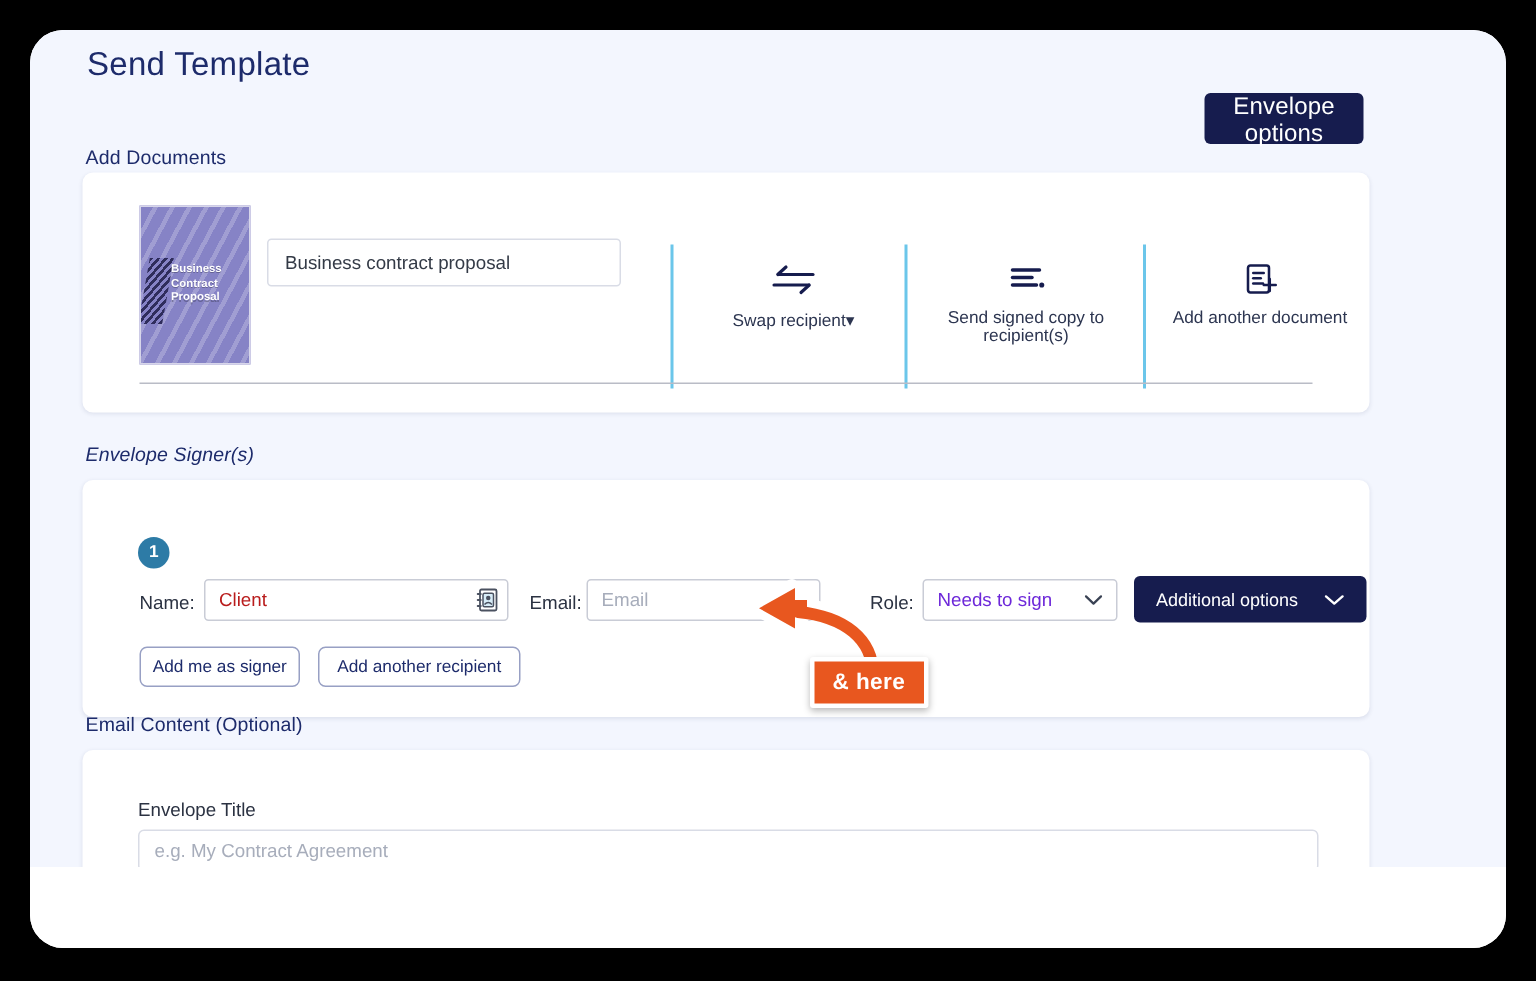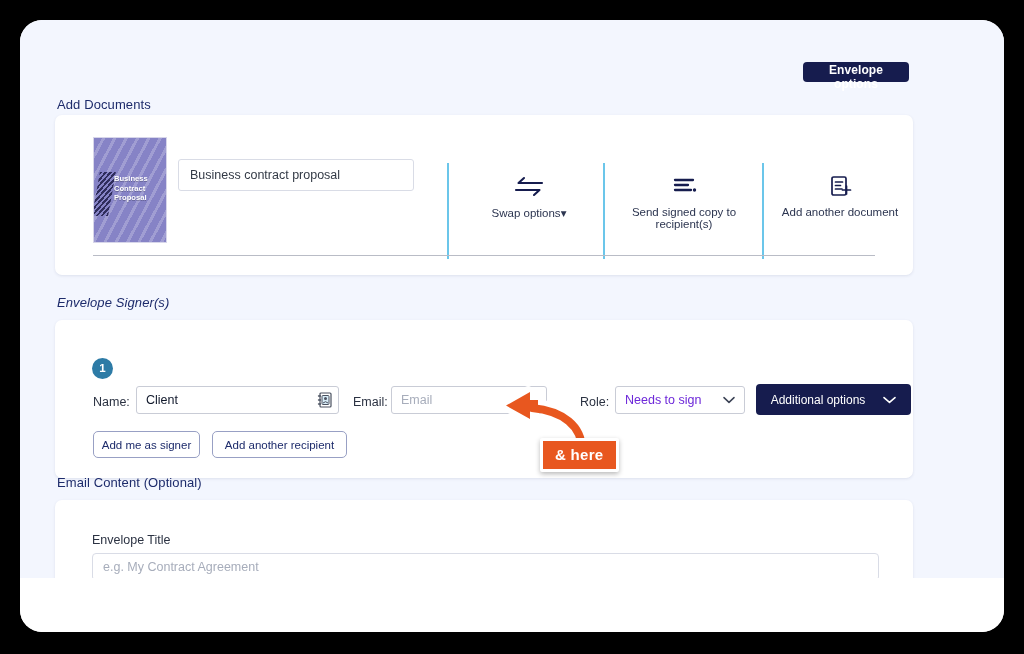--- a/index.html
+++ b/index.html
@@ -17,24 +17,24 @@
     position:absolute;left:0;top:0;right:0;height:558px;
     background:#f3f6fe;overflow:hidden;
   }
   .page-footer{position:absolute;left:0;top:558px;right:0;bottom:0;background:#ffffff;}
 
   .page-title{
     position:absolute;left:38px;top:10px;
     font-size:22px;color:#1d2b6b;letter-spacing:.2px;
   }
   .btn-envelope-options{
-    position:absolute;left:783px;top:42px;width:106px;height:20px;
+    position:absolute;left:783px;top:42px;width:106px;height:34px;
     background:#161c4e;color:#ffffff;border:none;border-radius:4px;
-    font-size:12px;font-family:"Liberation Sans", sans-serif;
-    cursor:pointer;letter-spacing:.1px;font-weight:bold;
+    font-size:16px;font-family:"Liberation Sans", sans-serif;
+    cursor:pointer;letter-spacing:.1px;
   }
 
   .section-label{
     position:absolute;font-size:13px;color:#1d2b6b;letter-spacing:.1px;
   }
   .lbl-add-documents{left:37px;top:77px;}
   .lbl-envelope-signers{left:37px;top:275px;font-style:italic;}
   .lbl-email-content{left:37px;top:455px;}
 
   .panel{
@@ -102,21 +102,21 @@
     position:absolute;font-size:12.5px;color:#2b3242;top:75px;
   }
   .lbl-name{left:38px;}
   .lbl-email{left:298px;}
   .lbl-role{left:525px;}
 
   .input-name-wrap{position:absolute;left:81px;top:66px;width:203px;height:28px;}
   .input-name{
     width:100%;height:100%;box-sizing:border-box;
     border:1px solid #c9ccd6;border-radius:3px;background:#fff;
-    padding:0 28px 0 9px;font-size:12.5px;color:#0f172a;
+    padding:0 28px 0 9px;font-size:12.5px;color:#b91c1c;
     font-family:"Liberation Sans", sans-serif;
   }
   .addressbook-icon{position:absolute;right:5px;top:5px;cursor:pointer;}
 
   .input-email{
     position:absolute;left:336px;top:66px;width:156px;height:28px;
     box-sizing:border-box;border:1px solid #c9ccd6;border-radius:3px;
     background:#fff;padding:0 9px;font-size:12.5px;color:#0f766e;
     font-family:"Liberation Sans", sans-serif;
   }
@@ -161,20 +161,21 @@
     padding:5px 12px 6px;border:3px solid #ffffff;border-radius:2px;
     box-shadow:0 2px 5px rgba(0,0,0,.28);letter-spacing:.3px;
   }
 </style>
 </head>
 <body>
 
 <div class="app-card">
   <div class="page-body">
 
+    <div class="page-title">Send Template</div>
 
     <button class="btn-envelope-options">Envelope options</button>
 
     <div class="section-label lbl-add-documents">Add Documents</div>
 
     <div class="panel panel-documents">
 
       <div class="doc-thumb">
         <div class="stripes"></div>
         <div class="dark-bar"></div>
@@ -191,21 +192,21 @@
         <span class="ico">
           <svg width="34" height="28" viewBox="0 0 34 28">
             <g stroke="#161c4e" stroke-width="2.1" fill="none" stroke-linecap="round" stroke-linejoin="round">
               <path d="M30 10 H7"></path>
                 <path d="M12 5 L6.5 10"></path>
               <path d="M4 17 H27"></path>
                 <path d="M22 22 L27.5 17"></path>
             </g>
           </svg>
         </span>
-        <span>Swap options</span><span>▾</span>
+        <span>Swap recipient</span><span>▾</span>
       </div>
 
       <div class="doc-action act-send">
         <span class="ico">
           <svg width="30" height="28" viewBox="0 0 30 28">
             <g stroke="#161c4e" stroke-width="2.3" stroke-linecap="round">
               <path d="M6 7 H24"></path>
                 <path d="M6 12 H19"></path>
                 <path d="M6 17 H22"></path>
             </g>

